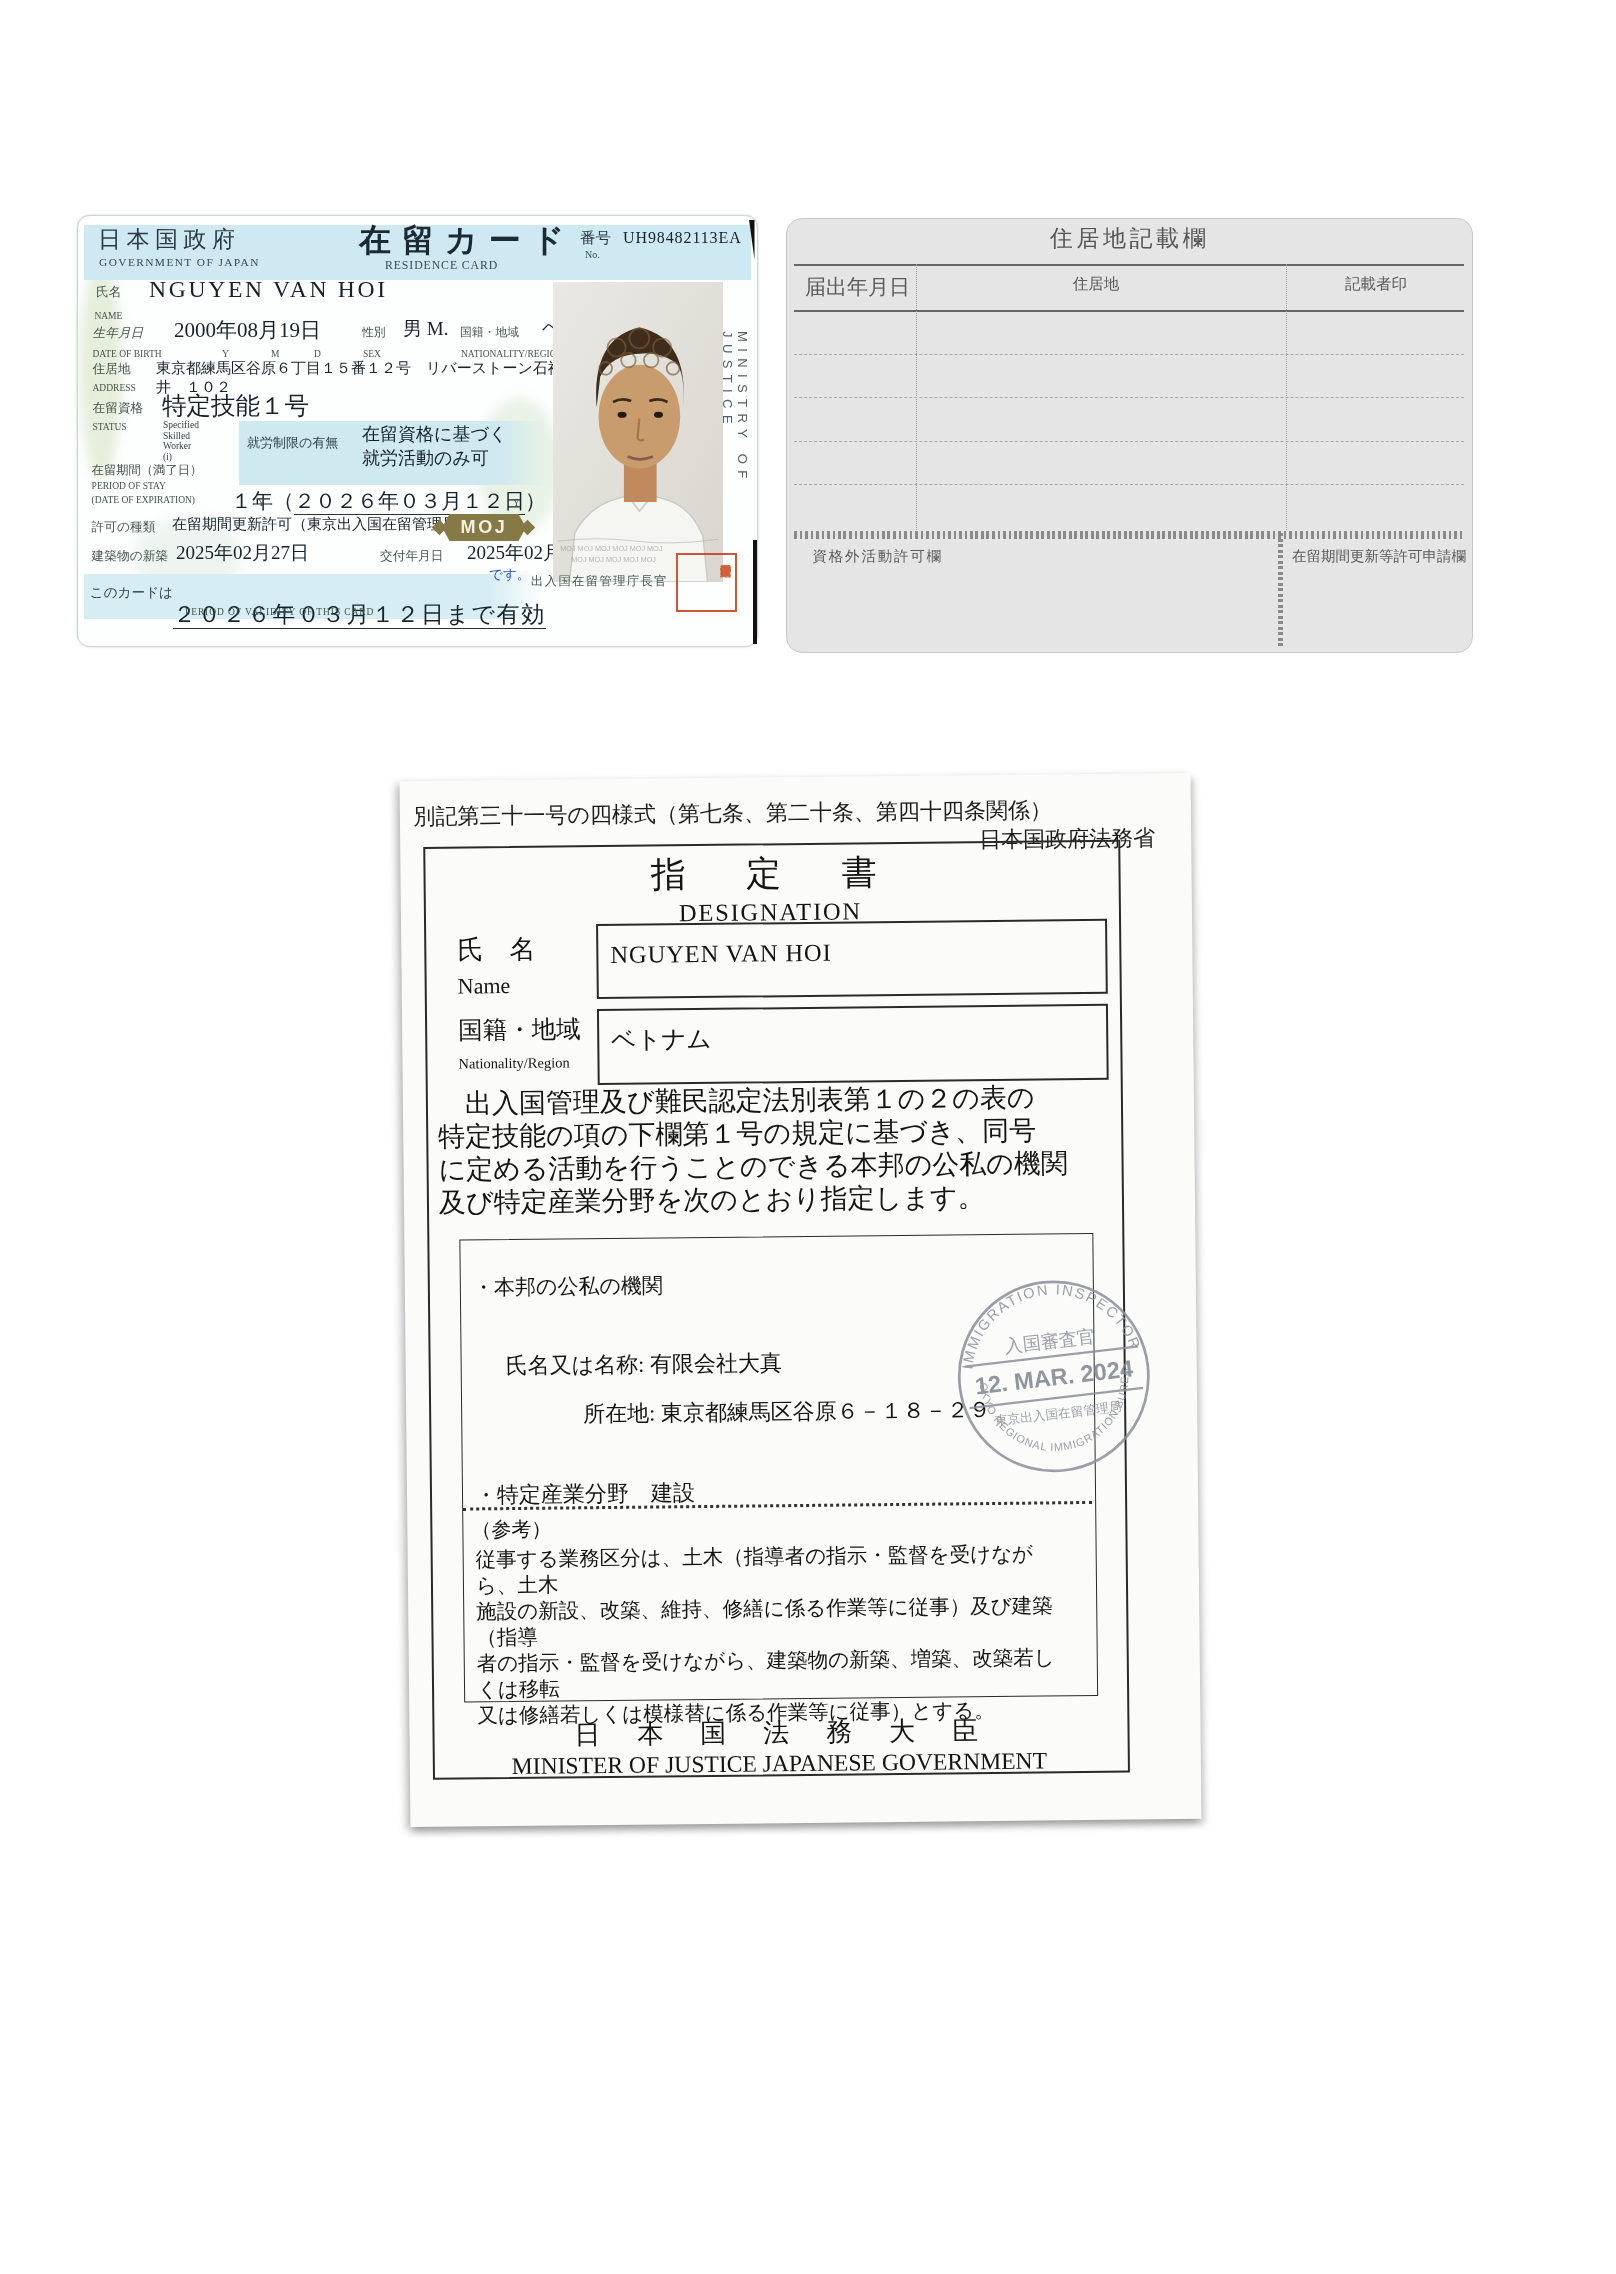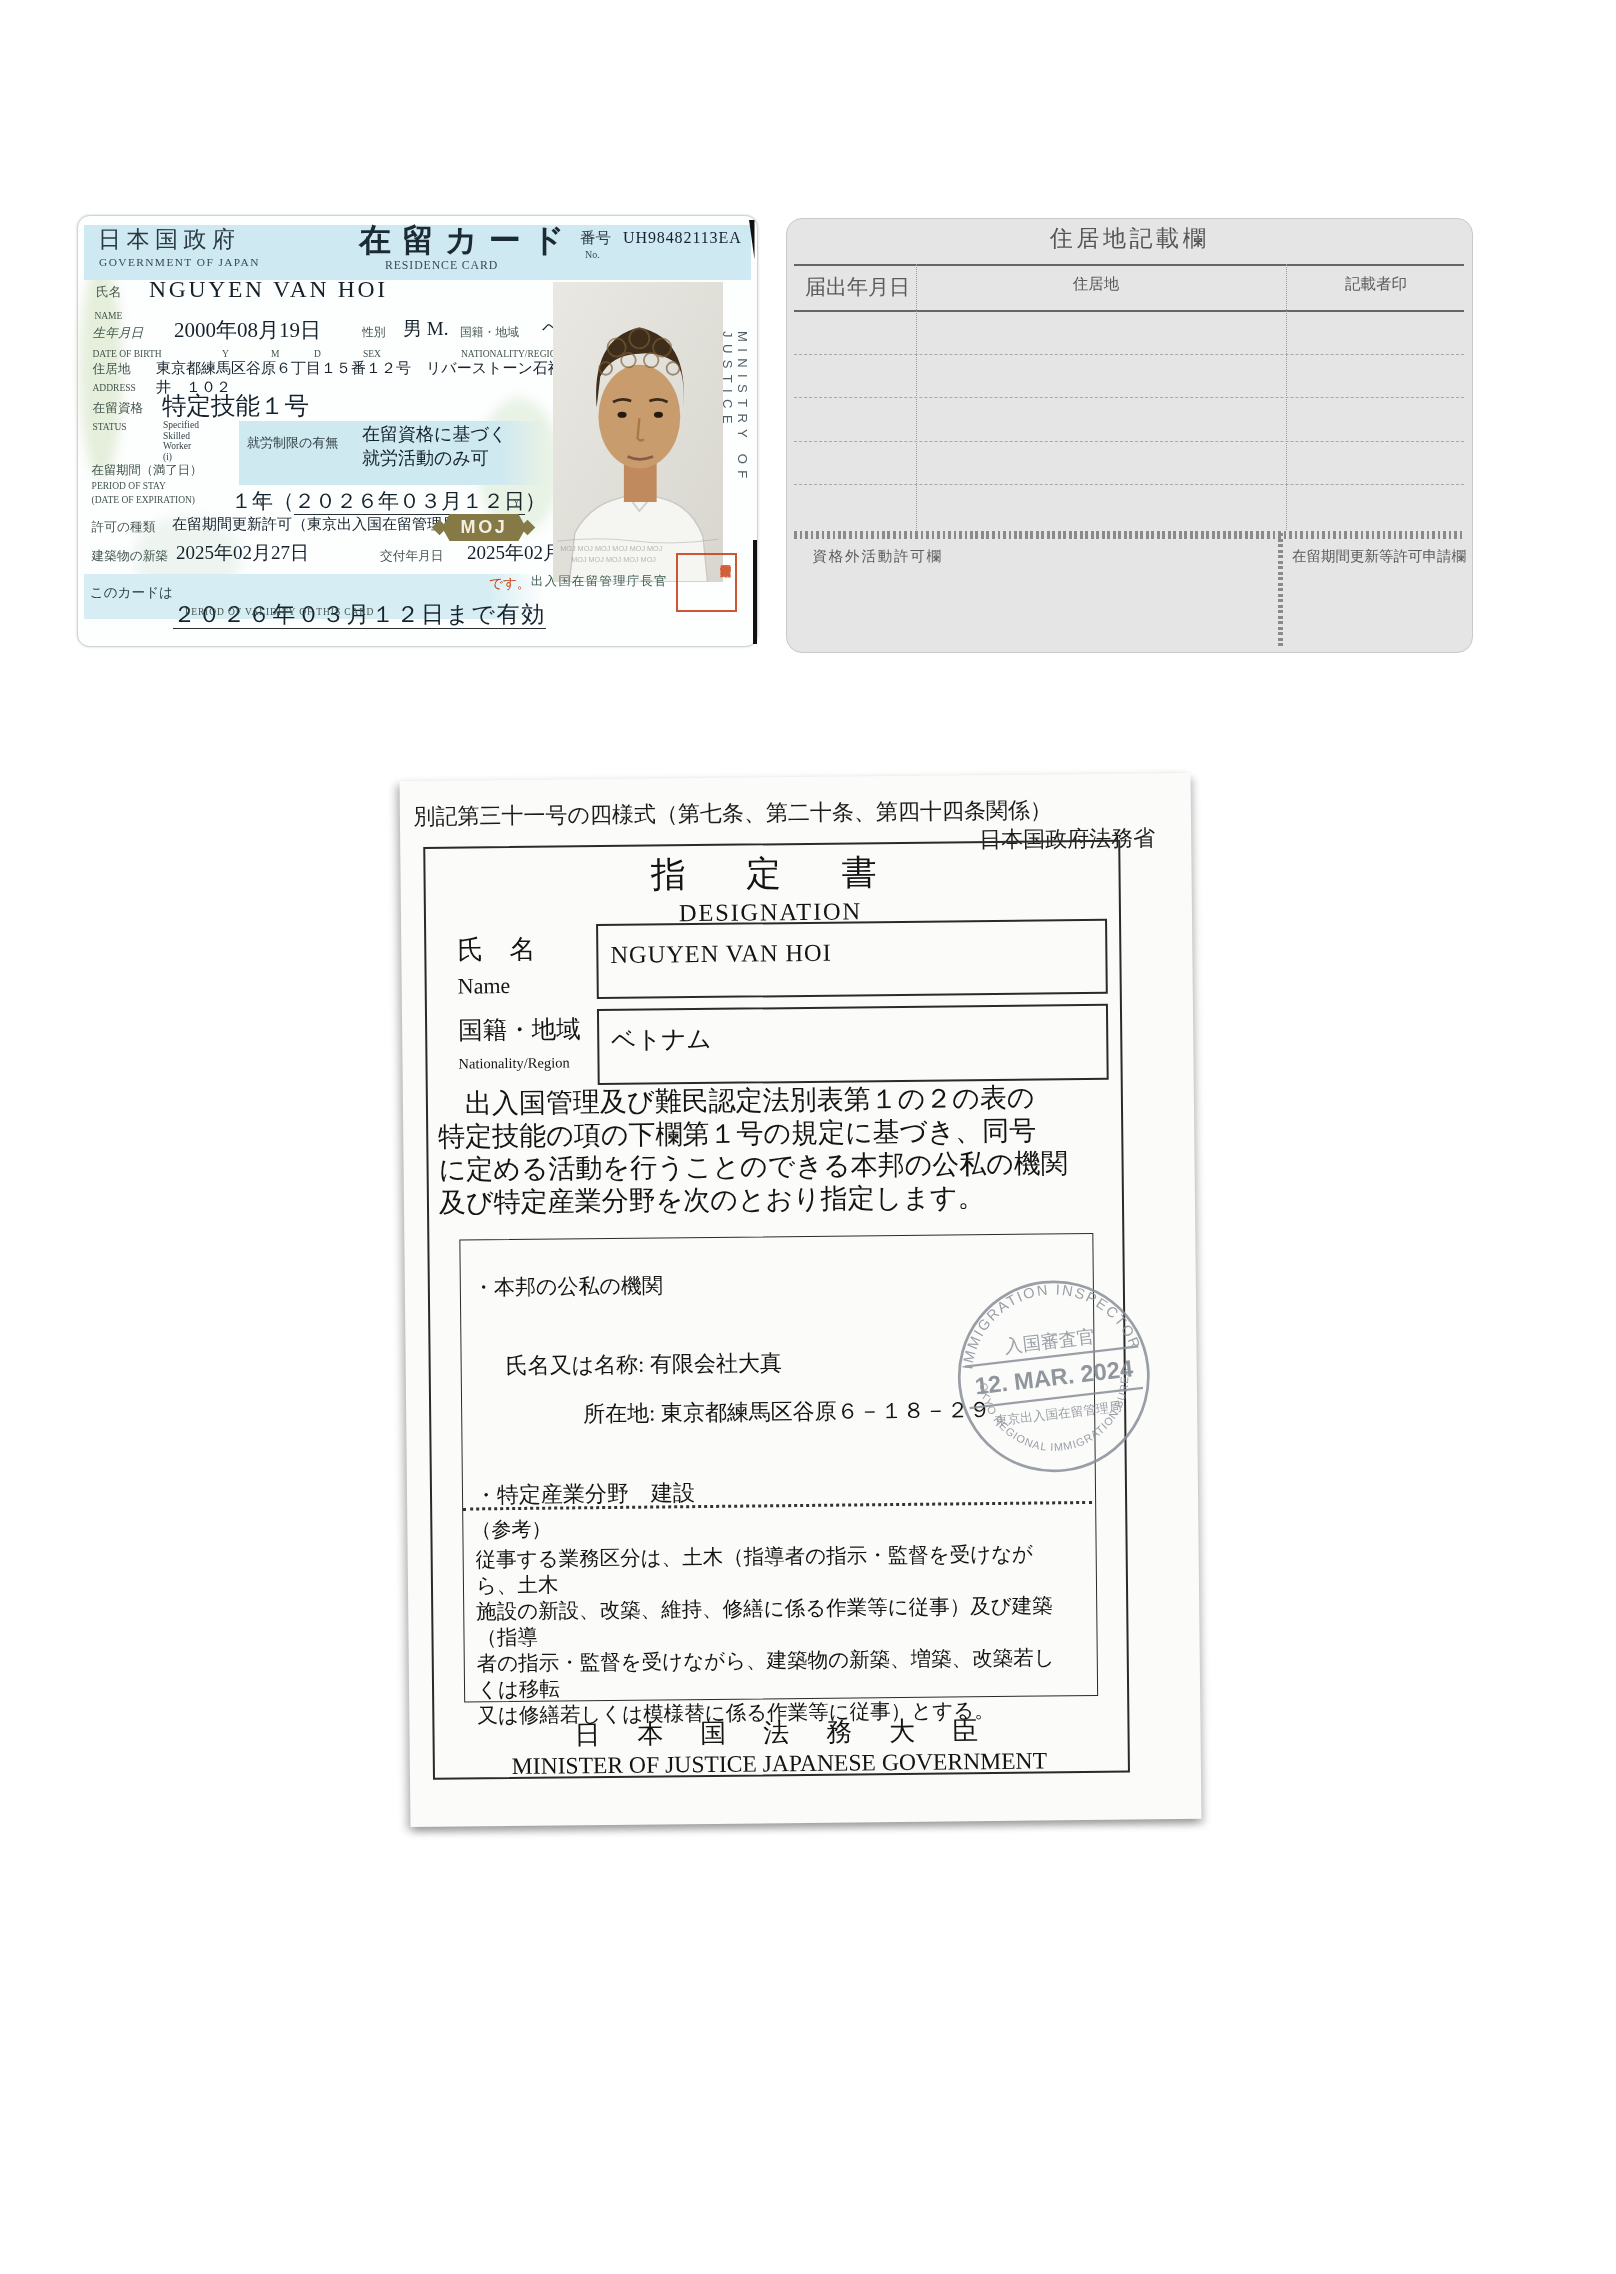--- a/index.html
+++ b/index.html
@@ -122,21 +122,21 @@
     <div class="t" style="left:13.6px;top:333px;font-size:12.7px;color:#43554d;">建築物の新築</div>
     <div class="t" style="left:98px;top:326px;font-size:19px;color:#15212b;">2025年02月27日</div>
     <div class="t" style="left:302px;top:333px;font-size:12.7px;color:#43554d;">交付年月日</div>
     <div class="t" style="left:389px;top:326px;font-size:19px;color:#15212b;">2025年02月27日</div>
 
     <div id="validity-band"></div>
     <div class="t" style="left:11.8px;top:369px;font-size:13.6px;color:#2f3f45;">このカードは</div>
     <div class="t" style="left:95px;top:360px;font-size:23px;color:#15212b;">
       <span class="u" style="letter-spacing:1.8px;">２０２６年０３月１２日まで有効</span>
     </div>
-    <div class="t" style="left:411px;top:360px;font-size:13.6px;color:#c2410c;">です。</div>
+    <div class="t" style="left:411px;top:351px;font-size:13.6px;color:#1d4ed8;">です。</div>
     <div class="t" style="left:107px;top:391px;font-size:9.5px;letter-spacing:0.9px;color:#43554d;">PERIOD OF VALIDITY OF THIS CARD</div>
 
     <div id="photo-wrap">
       <svg width="170" height="300" viewBox="0 0 187 330" xmlns="http://www.w3.org/2000/svg">
         <defs>
           <linearGradient id="pbg" x1="0" y1="0" x2="1" y2="1">
             <stop offset="0" stop-color="#e9e8e2"></stop>
               <stop offset="1" stop-color="#d8d6cf"></stop>
           </linearGradient>
         </defs>

